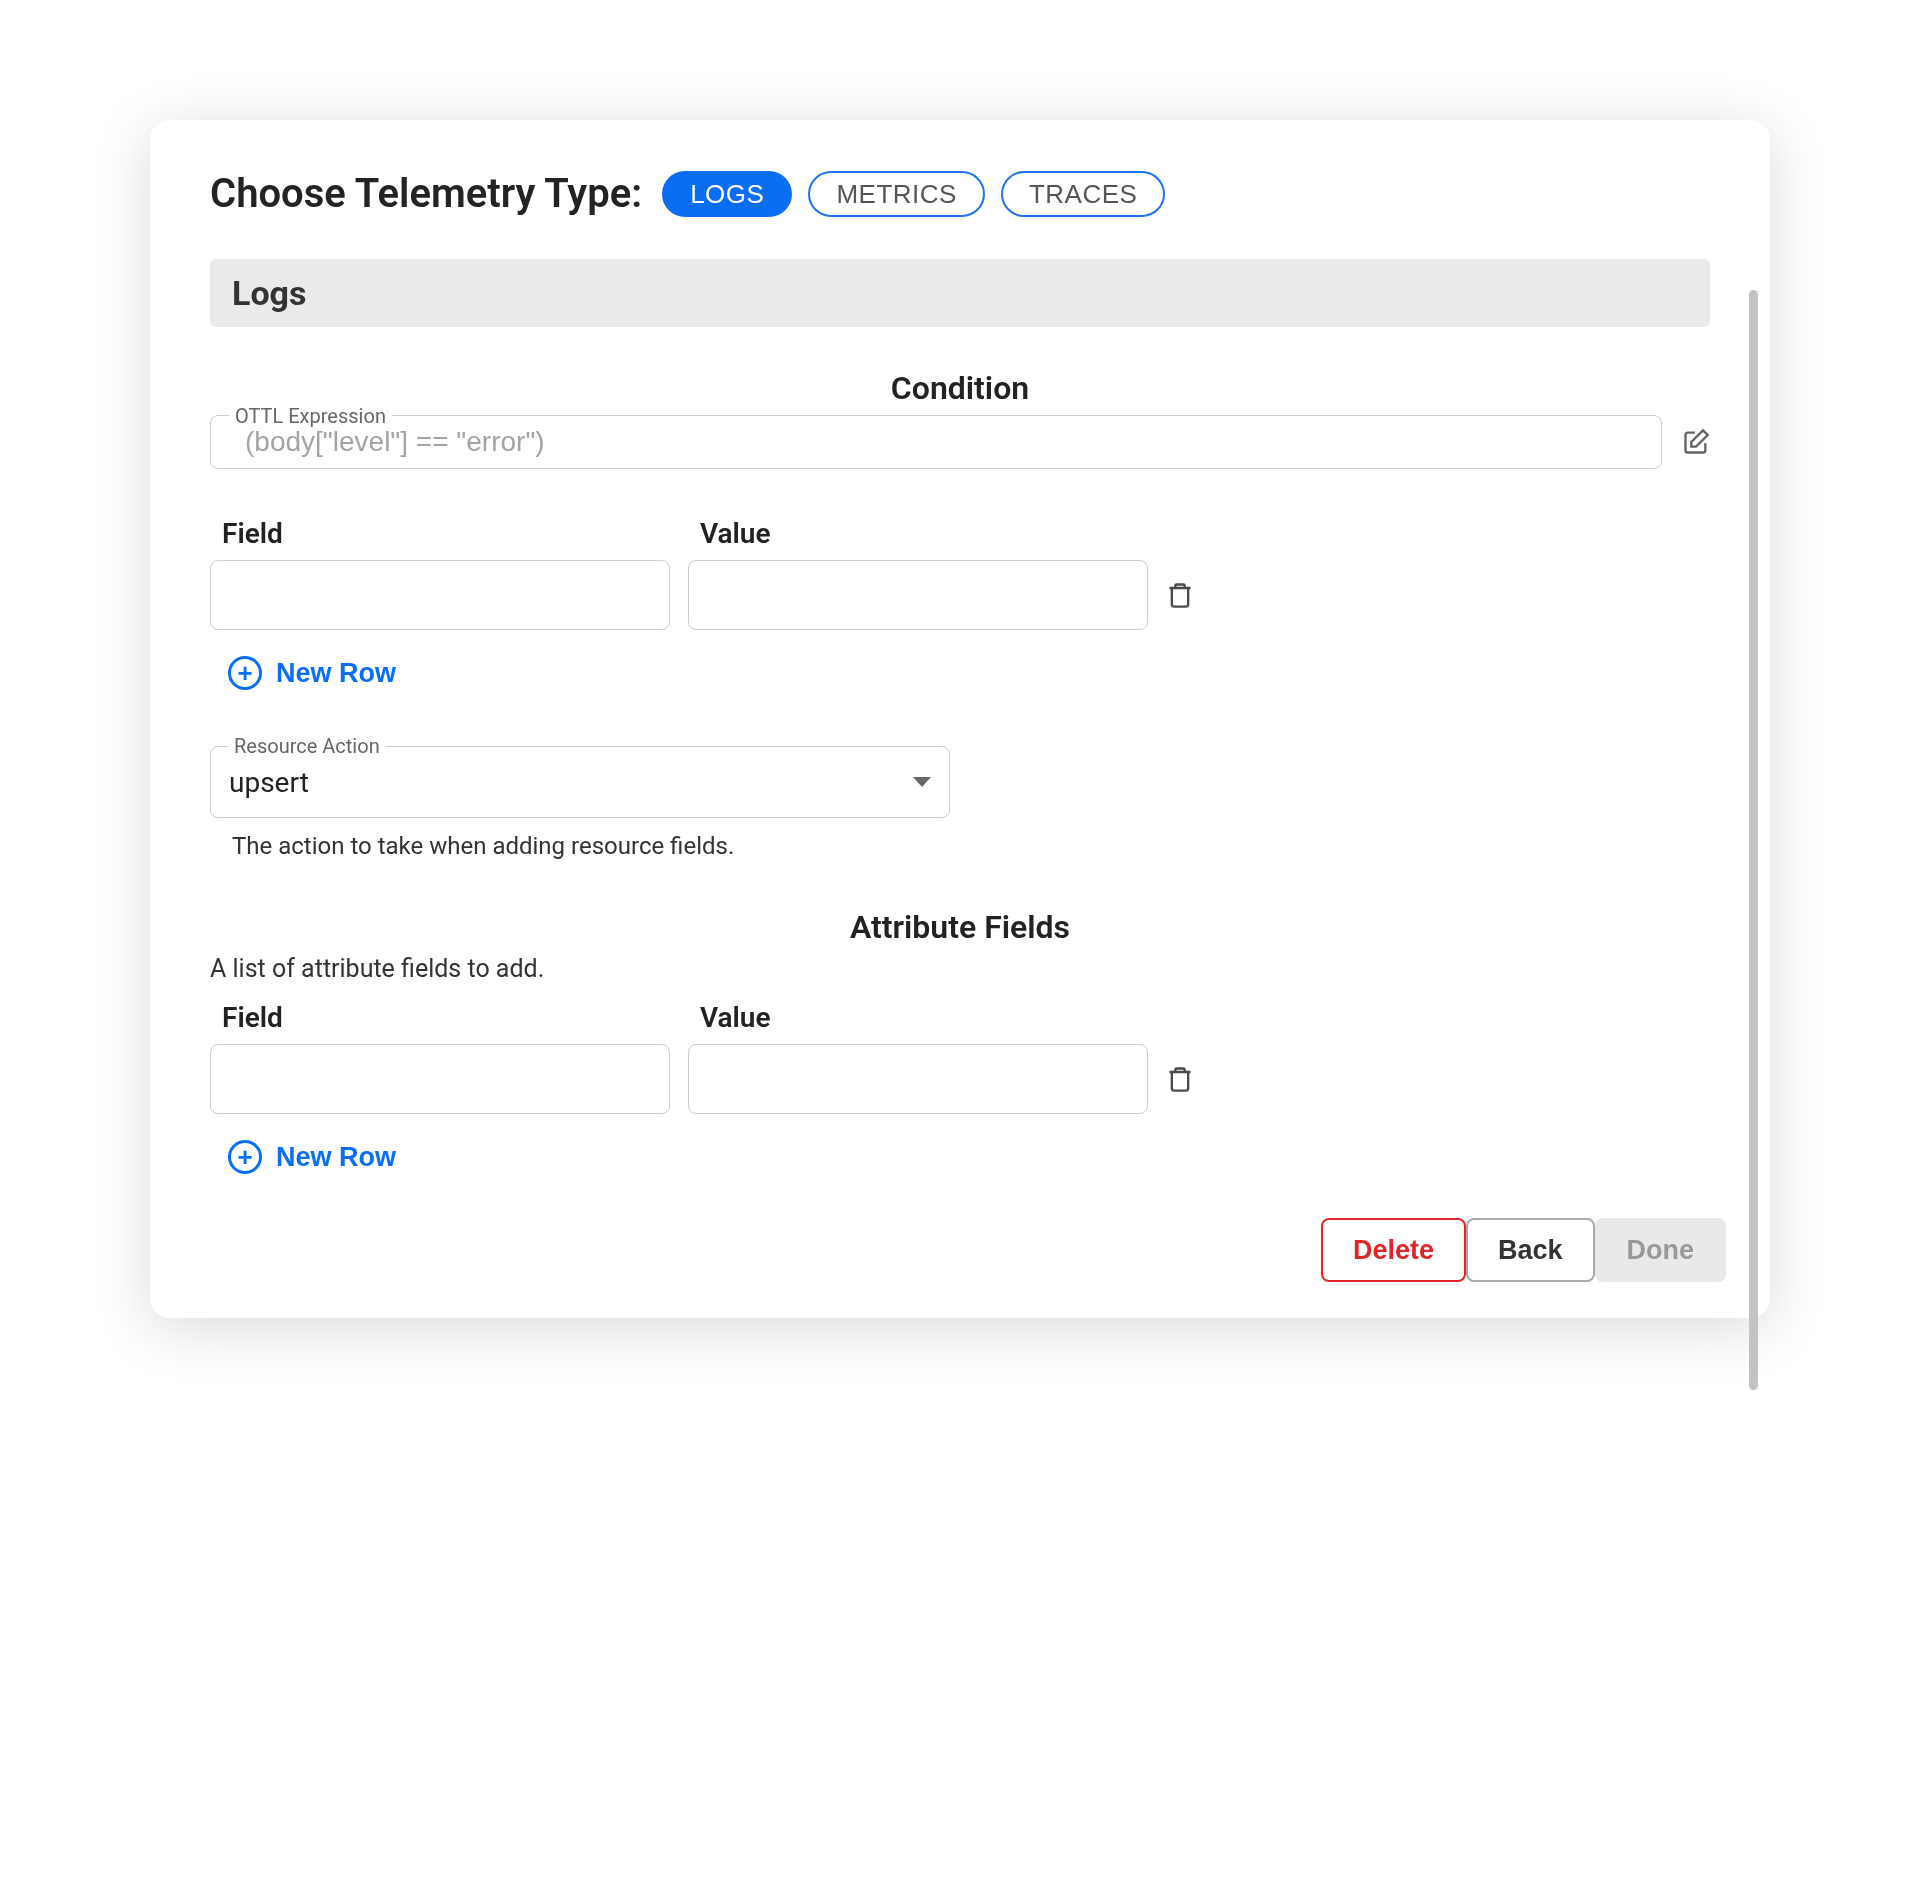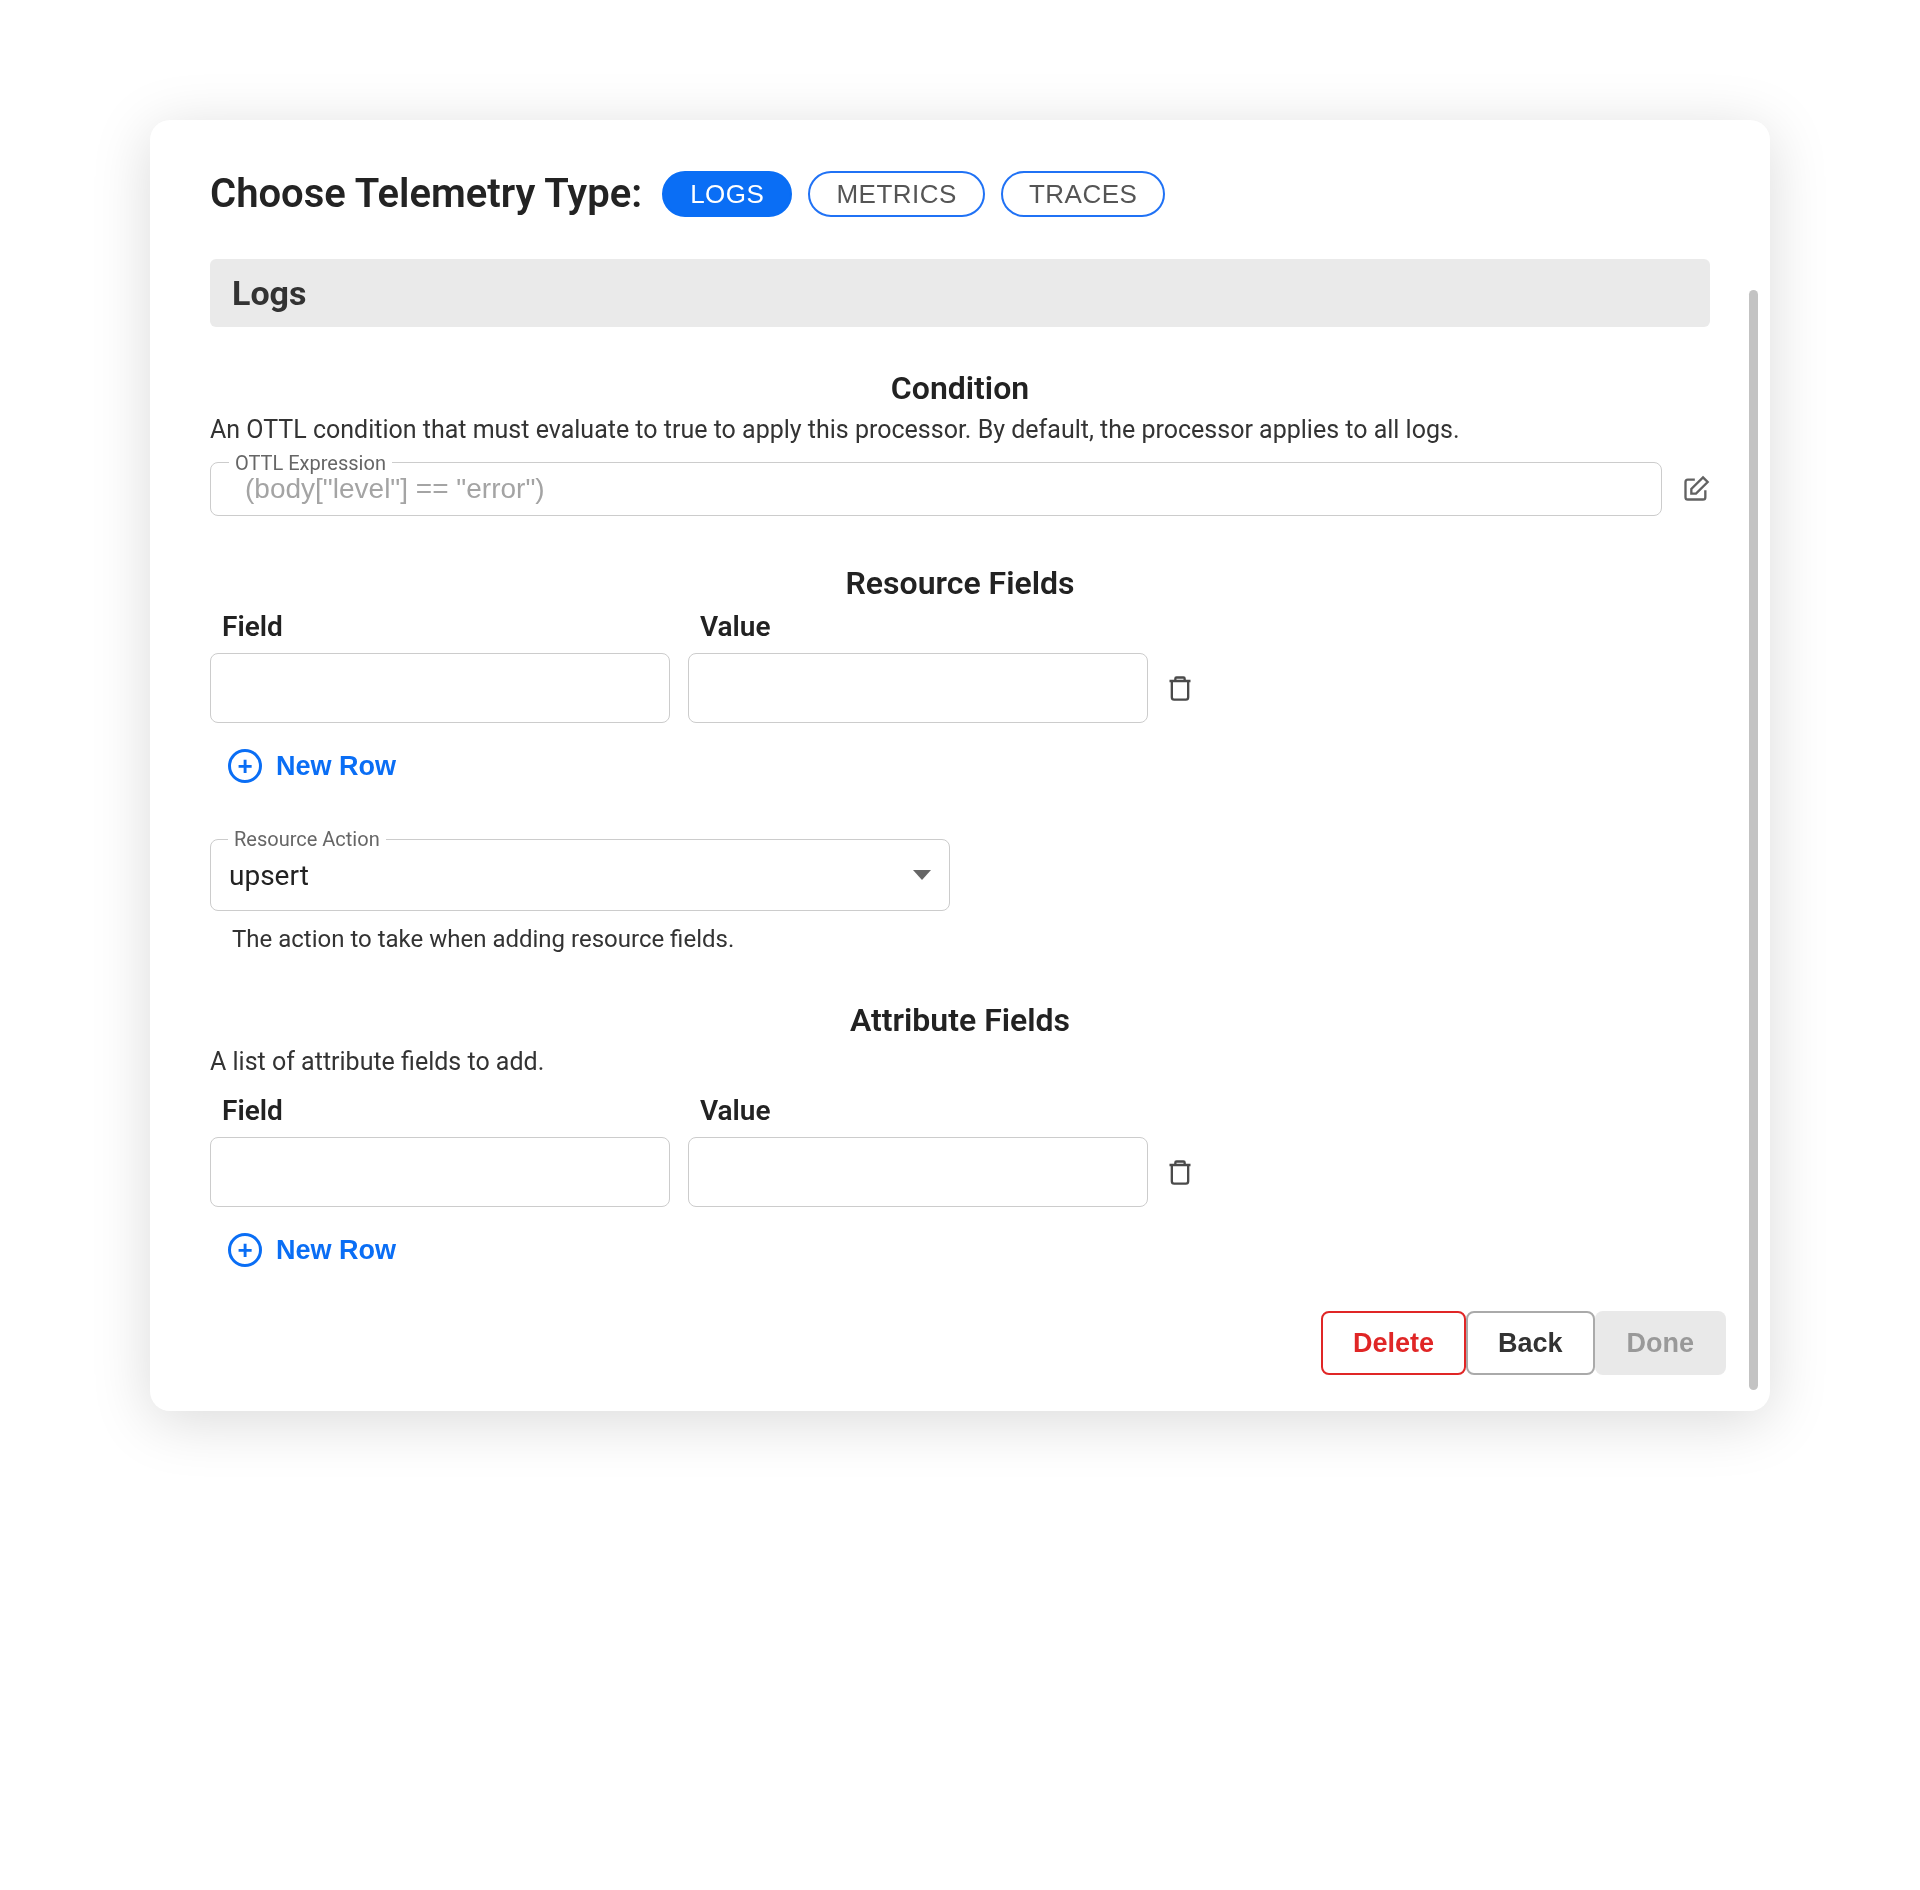--- a/index.html
+++ b/index.html
@@ -226,35 +226,33 @@
         <button class="pill selected">LOGS</button>
         <button class="pill">METRICS</button>
         <button class="pill">TRACES</button>
       </div>
     </div>
 
     <div class="section-bar">Logs</div>
 
     <div class="section">
       <h3>Condition</h3>
-      <p class="desc">An OTTL condition that must evaluate to true to apply this processor. By default, the processor applies to all logs.</p>
       <div class="ottl-wrap">
         <div class="fieldset-outlined">
           <span class="legend">OTTL Expression</span>
           <input class="ghost" type="text" placeholder="(body[&quot;level&quot;] == &quot;error&quot;)" style="">
         </div>
         <svg class="edit-icon" viewBox="0 0 24 24" fill="none" stroke="currentColor" stroke-width="2">
           <path d="M11 4H5a2 2 0 0 0-2 2v13a2 2 0 0 0 2 2h13a2 2 0 0 0 2-2v-6"></path>
           <path d="M18 2l4 4-10 10H8v-4L18 2z"></path>
         </svg>
       </div>
     </div>
 
     <div class="section">
-      <h3>Resource Fields</h3>
       <div class="row-headers">
         <div class="col-h col-field">Field</div>
         <div class="col-h col-value">Value</div>
       </div>
       <div class="field-row">
         <input class="text-input col-field" type="text" value="" style="">
         <input class="text-input col-value" type="text" value="" style="">
         <svg class="trash-icon" viewBox="0 0 24 24" fill="none" stroke="currentColor" stroke-width="2">
           <path d="M3 6h18M8 6V4a1 1 0 0 1 1-1h6a1 1 0 0 1 1 1v2m3 0v14a2 2 0 0 1-2 2H7a2 2 0 0 1-2-2V6h14z"></path>
         </svg>

